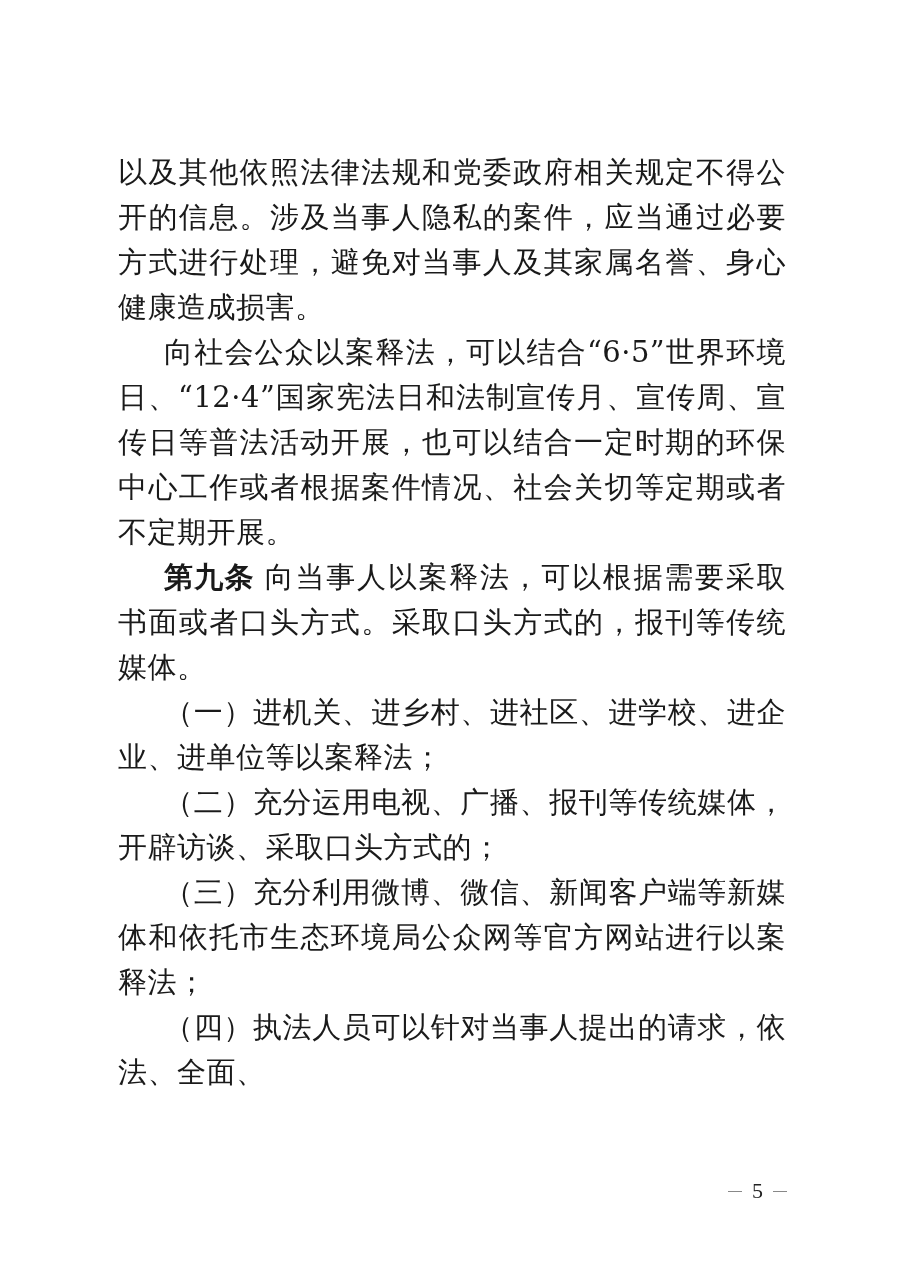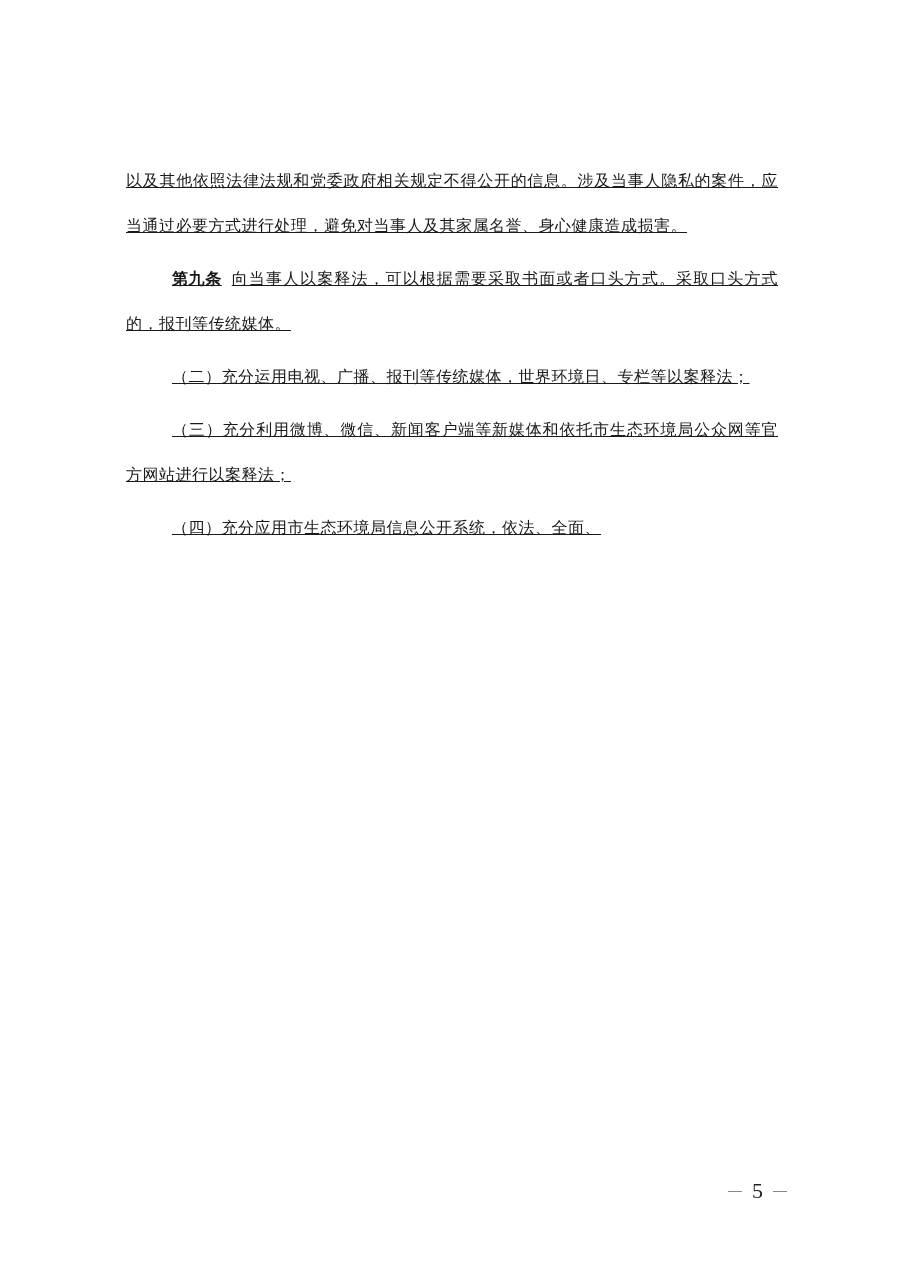--- a/index.html
+++ b/index.html
@@ -15,27 +15,26 @@
       font-family: "DejaVu Serif", "Liberation Serif", serif;
       color: #1a1a1a;
     }
     .page {
       position: absolute;
       left: 118px;
       top: 150px;
       width: 668px;
     }
     .para {
-      font-size: 16px;
+      font-size: 29px;
       line-height: 45px;
-      margin: 8px;
+      margin: 0;
       text-align: justify;
       text-justify: inter-character;
       letter-spacing: 0.5px;
-      text-decoration: underline;
     }
     .indent {
       text-indent: 46px;
     }
     .article-no {
       font-family: "DejaVu Sans", "Liberation Sans", sans-serif;
       font-weight: bold;
       margin-right: 10px;
       letter-spacing: 0;
     }
@@ -58,30 +57,36 @@
     }
   </style>
 </head>
 <body>
 
 <div class="page">
   <p class="para">
     <span>以及其他依照法律法规和党委政府相关规定不得公开的信息。涉及当事人隐私的案件，应当通过必要方式进行处理，避免对当事人及其家属名誉、身心健康造成损害。</span>
   </p>
   <p class="para indent">
+    <span>向社会公众以案释法，可以结合“6·5”世界环境日、“12·4”国家宪法日和法制宣传月、宣传周、宣传日等普法活动开展，也可以结合一定时期的环保中心工作或者根据案件情况、社会关切等定期或者不定期开展。</span>
+  </p>
+  <p class="para indent">
     <span class="article-no">第九条</span><span>向当事人以案释法，可以根据需要采取书面或者口头方式。采取口头方式的，报刊等传统媒体。</span>
   </p>
   <p class="para indent">
-    <span>（二）充分运用电视、广播、报刊等传统媒体，世界环境日、专栏等以案释法；</span>
+    <span>（一）进机关、进乡村、进社区、进学校、进企业、进单位等以案释法；</span>
+  </p>
+  <p class="para indent">
+    <span>（二）充分运用电视、广播、报刊等传统媒体，开辟访谈、采取口头方式的；</span>
   </p>
   <p class="para indent">
     <span>（三）充分利用微博、微信、新闻客户端等新媒体和依托市生态环境局公众网等官方网站进行以案释法；</span>
   </p>
   <p class="para indent">
-    <span>（四）充分应用市生态环境局信息公开系统，依法、全面、</span>
+    <span>（四）执法人员可以针对当事人提出的请求，依法、全面、</span>
   </p>
 </div>
 
 <div class="page-number">
   <span class="dash"></span>
   <span>5</span>
   <span class="dash"></span>
 </div>
 
 </body></html>

